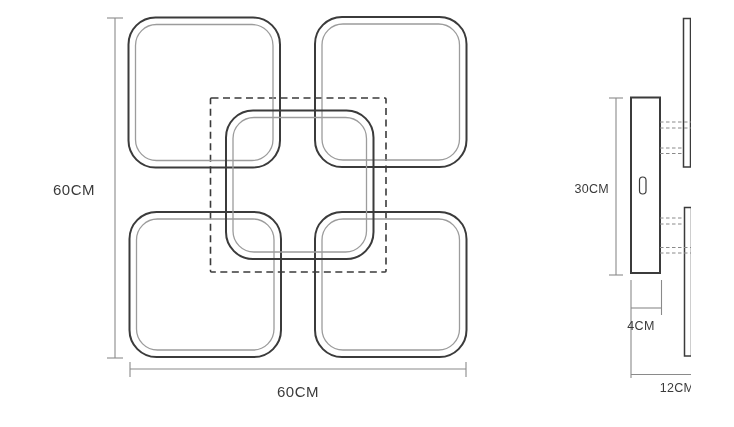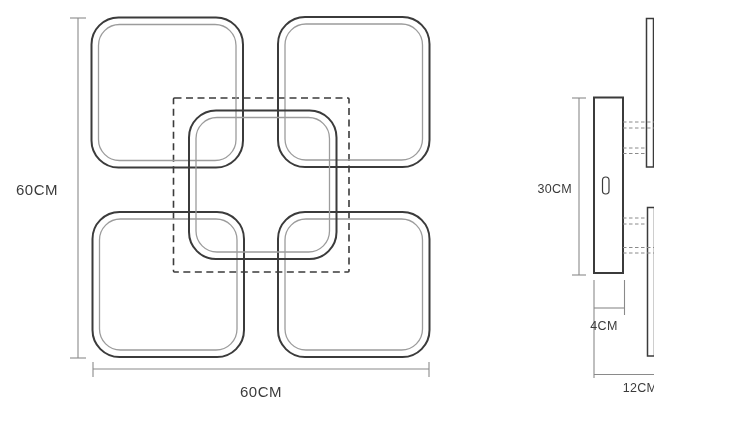--- a/index.html
+++ b/index.html
@@ -10,20 +10,21 @@
     --c-background:#ffffff;
   }
   html,body{margin:0;padding:0;}
   body{background:var(--c-background);}
   .stage{
     position:relative;
     width:654px;height:427px;
     background:var(--c-background);
     overflow:hidden;
     font-family:"Liberation Sans",sans-serif;
+    margin-left:37px;
   }
   svg{position:absolute;left:0;top:0;}
   .ring-outer{fill:none;stroke:var(--c-outline);stroke-width:2;}
   .ring-inner{fill:none;stroke:var(--c-inner-line);stroke-width:1.3;}
   .plate-dashed{fill:none;stroke:var(--c-outline);stroke-width:1.6;stroke-dasharray:7 4.5;}
   .dim{stroke:var(--c-dimension-line);stroke-width:1.1;fill:none;}
   .conn{stroke:var(--c-dimension-line);stroke-width:1;stroke-dasharray:3.5 2.5;fill:none;}
   .solid{fill:#ffffff;stroke:var(--c-outline);stroke-width:2;}
   .bar{fill:#ffffff;stroke:var(--c-outline);stroke-width:1.5;}
   .slot{fill:none;stroke:var(--c-outline);stroke-width:1.2;}

